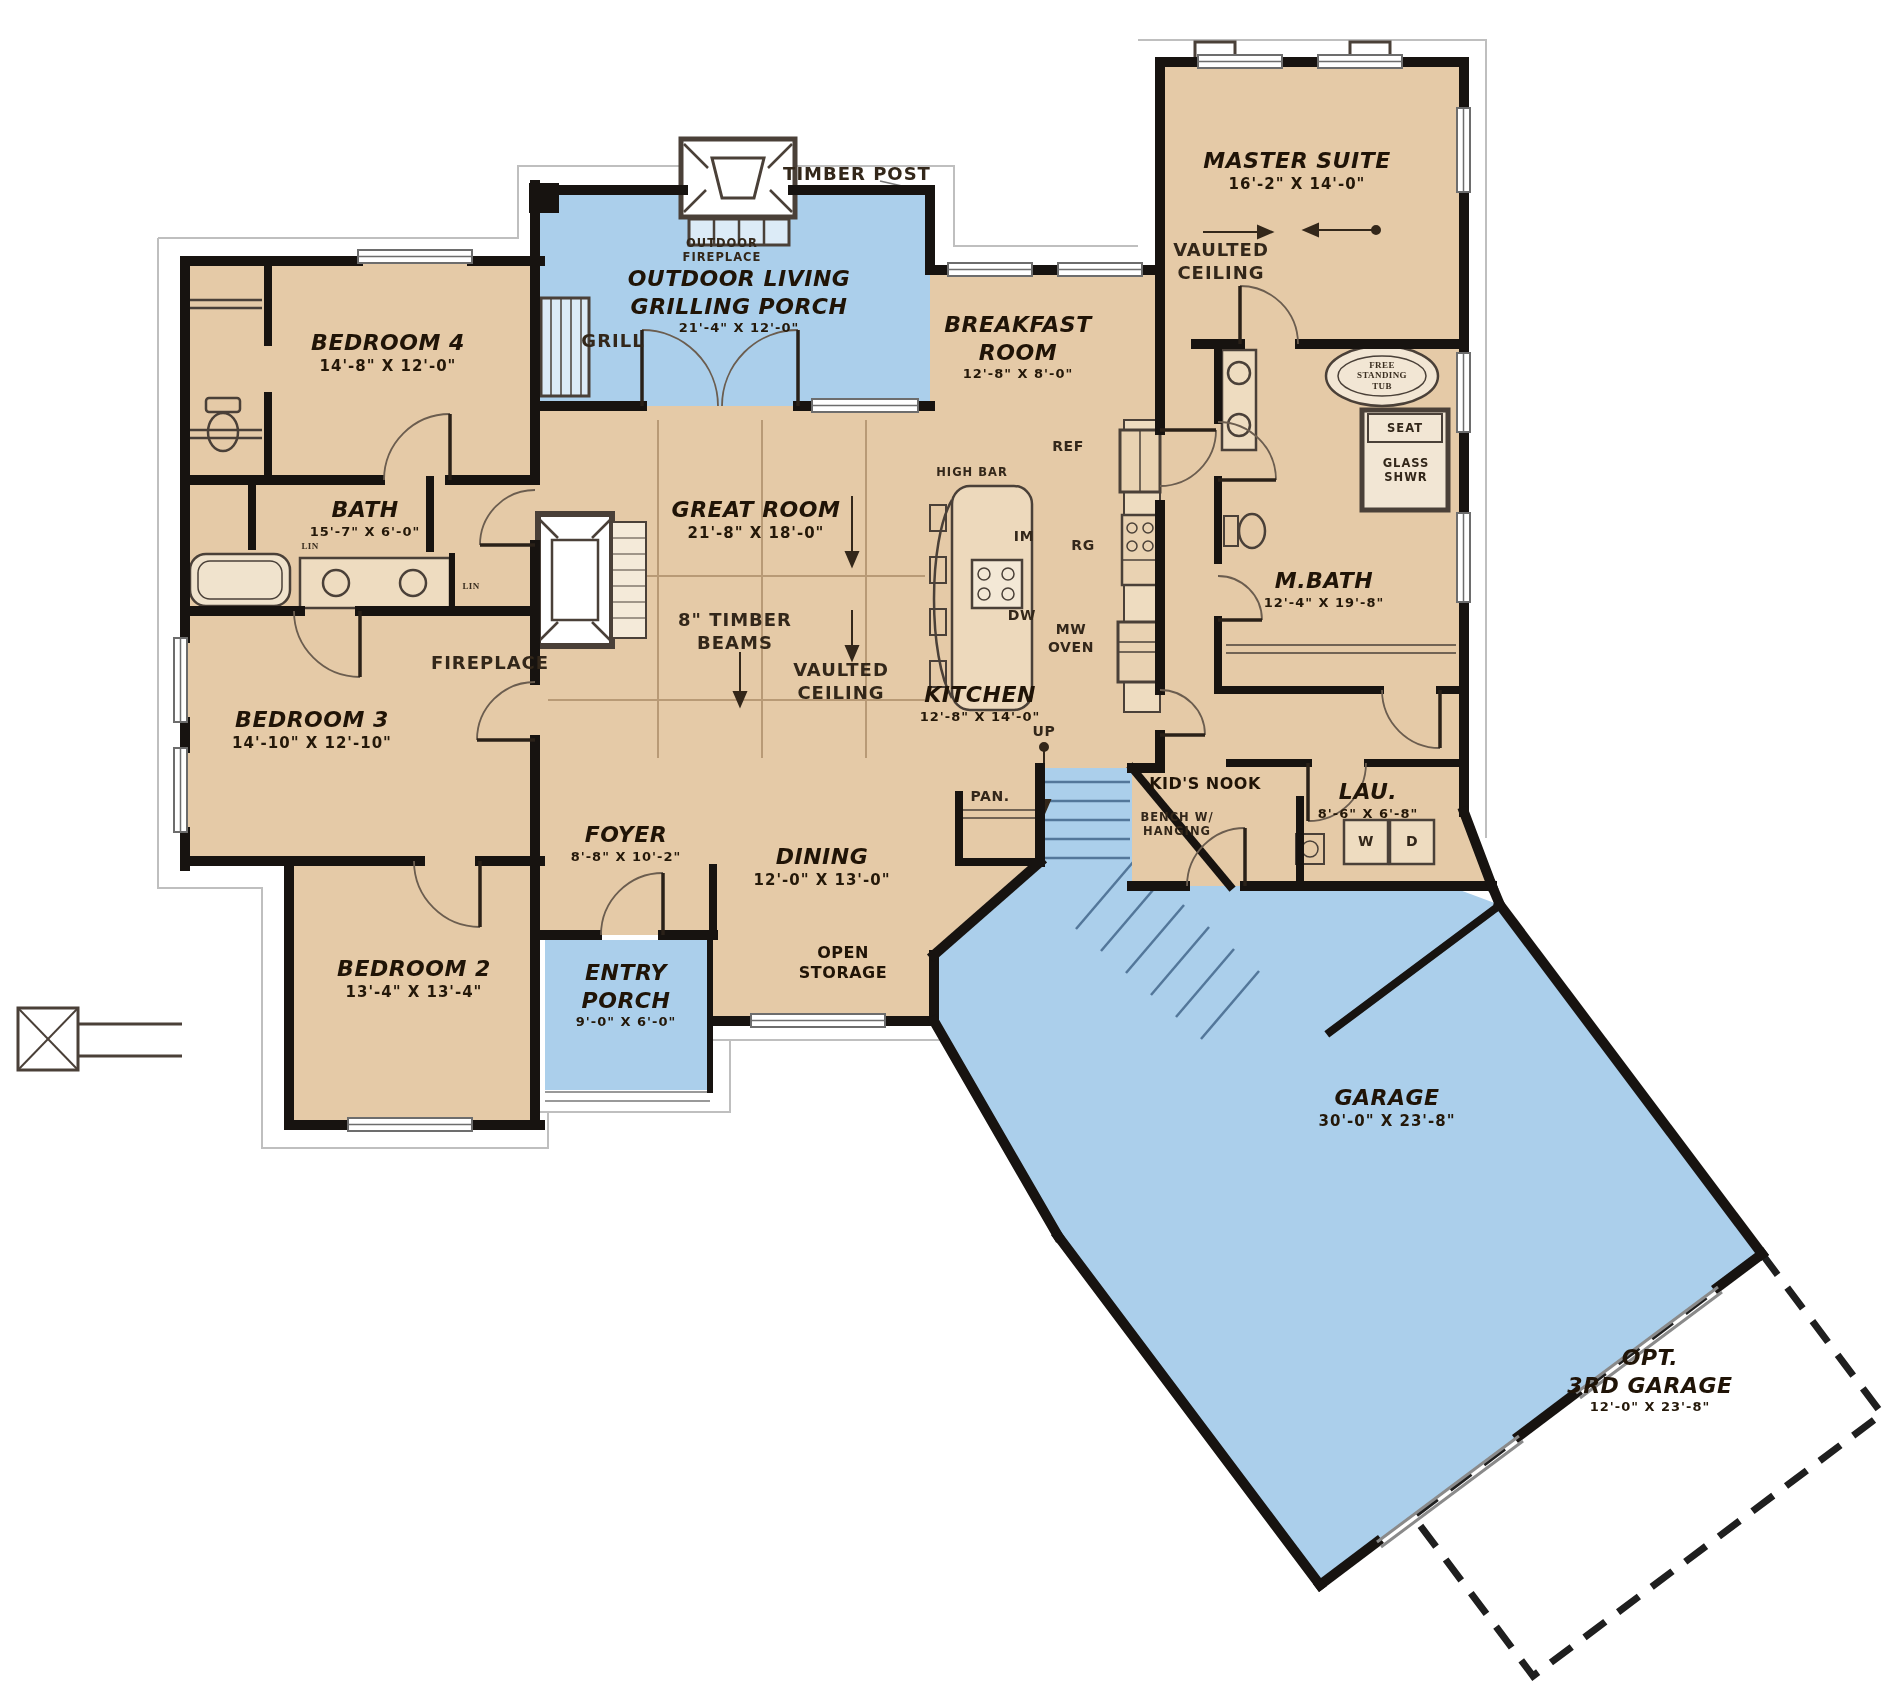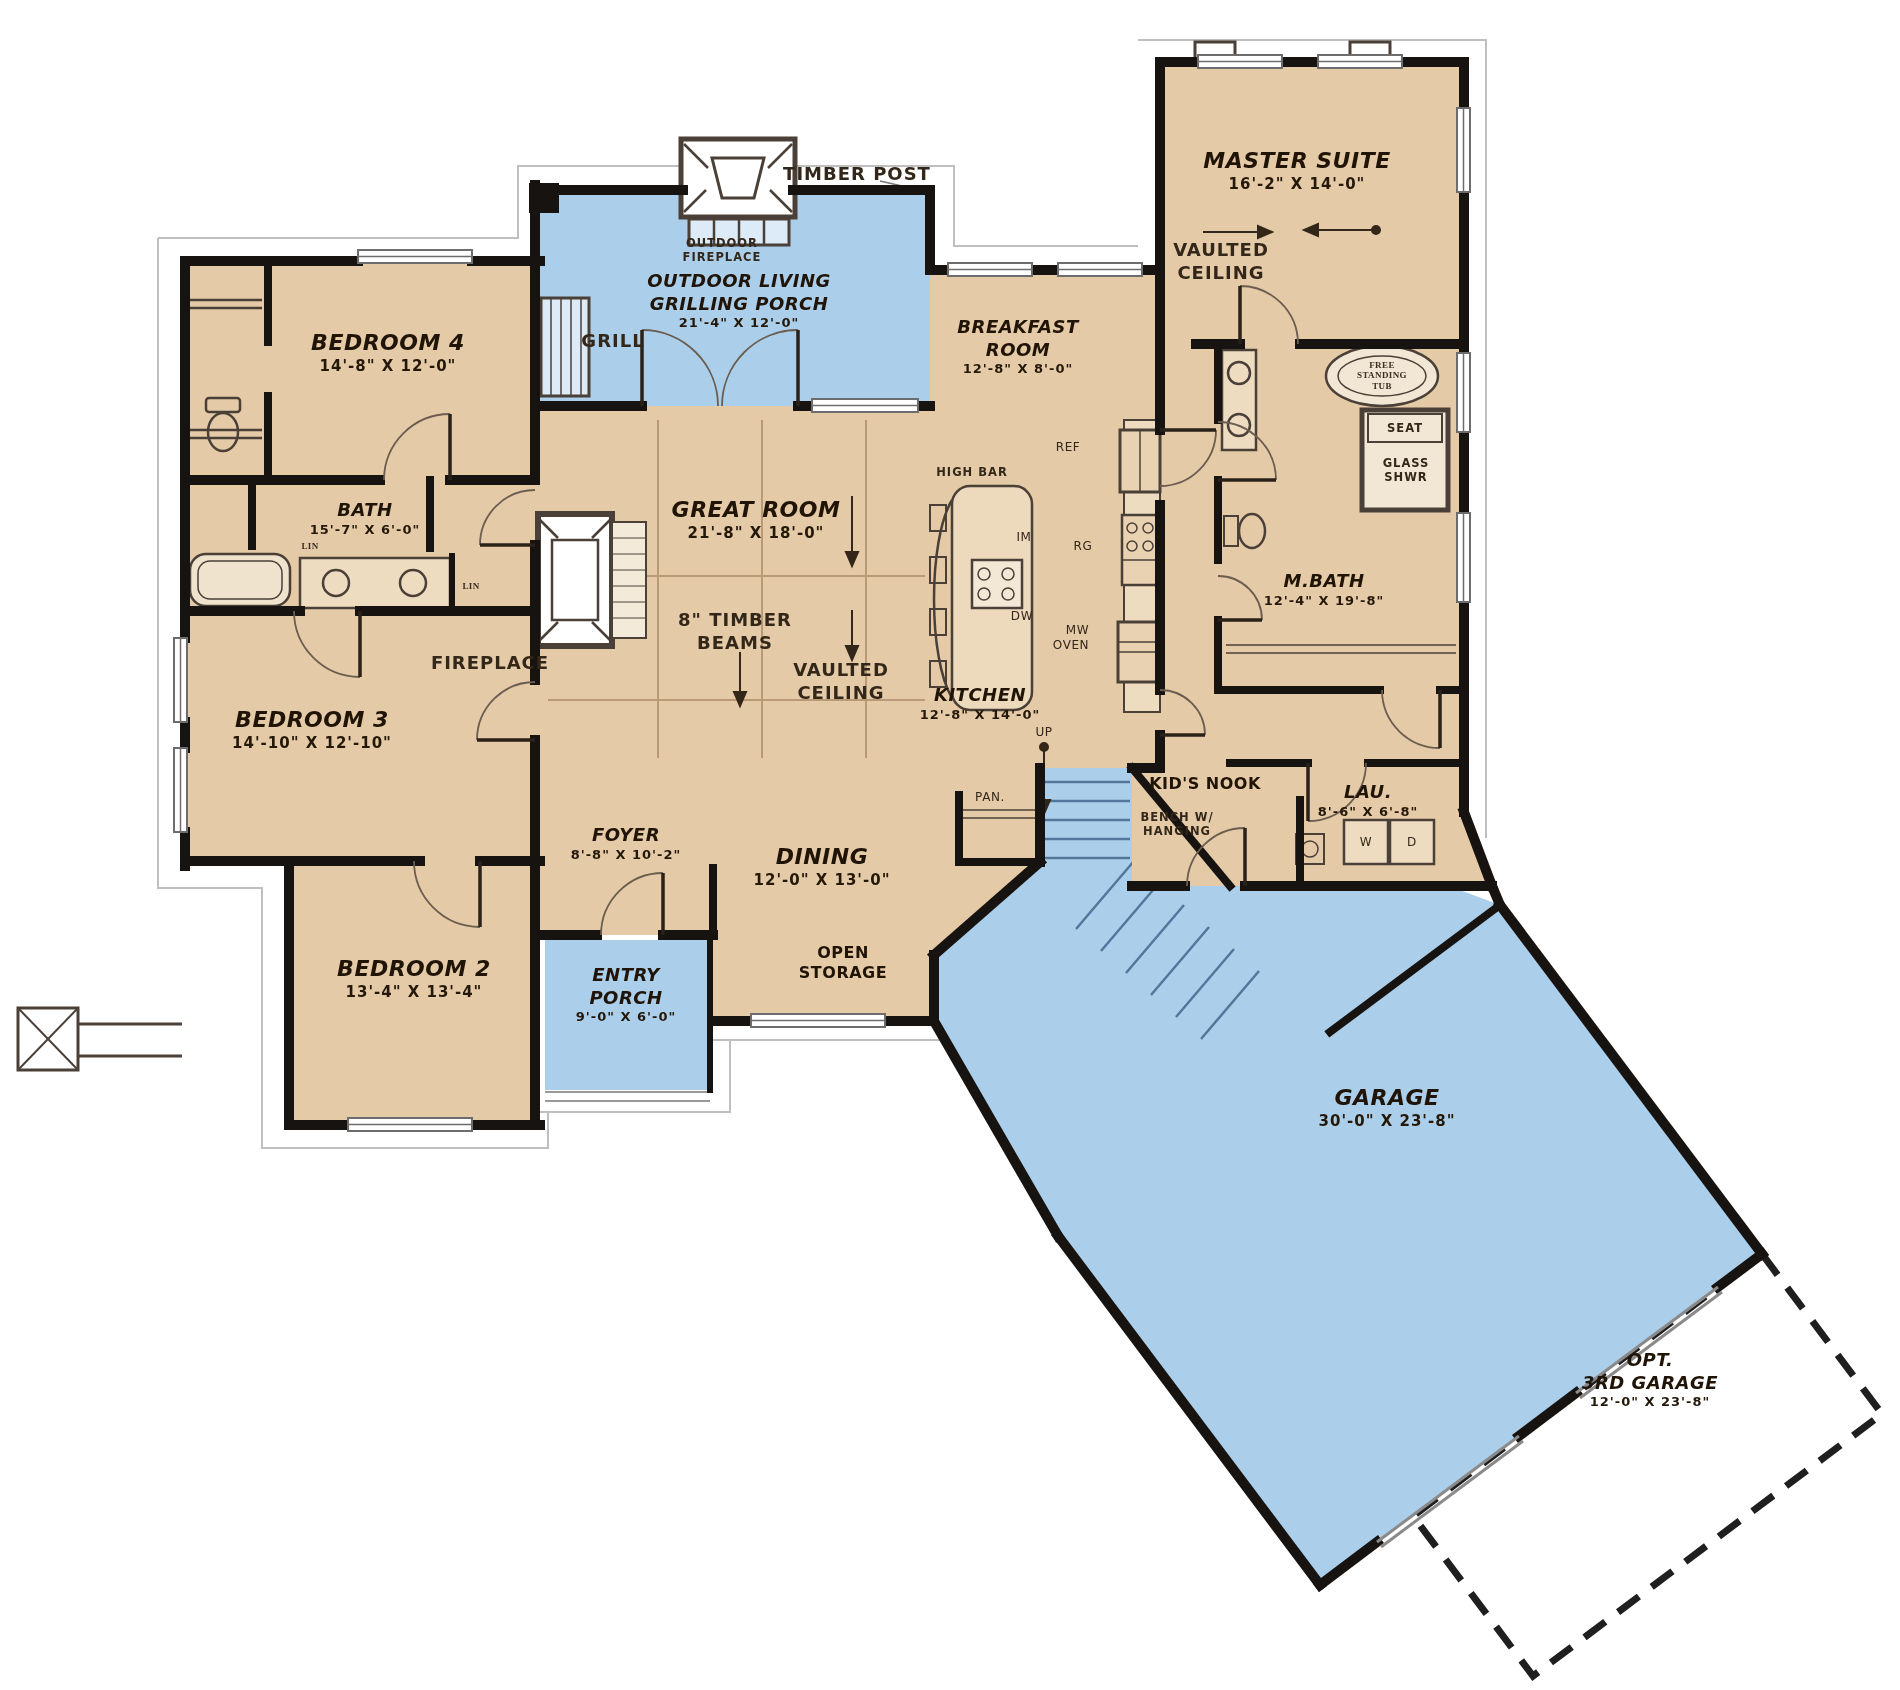--- a/index.html
+++ b/index.html
@@ -8,28 +8,28 @@
     --wall:#171310;
     --bg:#ffffff;
   }
   html,body{margin:0;padding:0;background:var(--bg);}
   .plan{position:relative;width:1900px;height:1690px;background:var(--bg);overflow:hidden;
         font-family:"DejaVu Sans",sans-serif;color:#1c130a;}
   .plan svg{position:absolute;left:0;top:0;}
   .lbl{position:absolute;transform:translate(-50%,-50%);text-align:center;white-space:nowrap;line-height:1.25;}
   .lbl .l{display:block;}
   .room-name{font-style:italic;font-weight:bold;font-size:22px;letter-spacing:.5px;color:#201407;}
-  .room-name.md{font-size:18px;}
+  .room-name.md{font-size:22px;}
   .room-name.sm{font-size:16px;font-style:normal;}
   .dims{font-weight:bold;font-size:15px;letter-spacing:1px;color:#241809;}
   .dims.sm{font-size:13px;}
   .note{font-weight:600;font-size:18px;letter-spacing:1px;color:#33271a;}
   .note.sm{font-size:11.5px;}
   .tiny{font-weight:600;font-size:9px;letter-spacing:.4px;color:#3a2e20;line-height:1.15;font-family:Liberation Serif, serif;}
-  .appl{font-weight:400;font-size:12px;letter-spacing:.6px;color:#33271a;text-align:right;}
+  .appl{font-weight:700;font-size:14px;letter-spacing:.6px;color:#33271a;}
 </style>
 </head>
 <body>
 
 <div class="plan">
 <svg width="1900" height="1690" viewBox="0 0 1900 1690">
 
   <g stroke="#bfbfbf" stroke-width="2" fill="none">
     <path d="M158,238 V888 H262 V1148 H548 V1112 M526,1112 H730 V1040 M692,1040 H952"></path>
     <path d="M158,238 H518 V166 H954 V246 H1138"></path>

